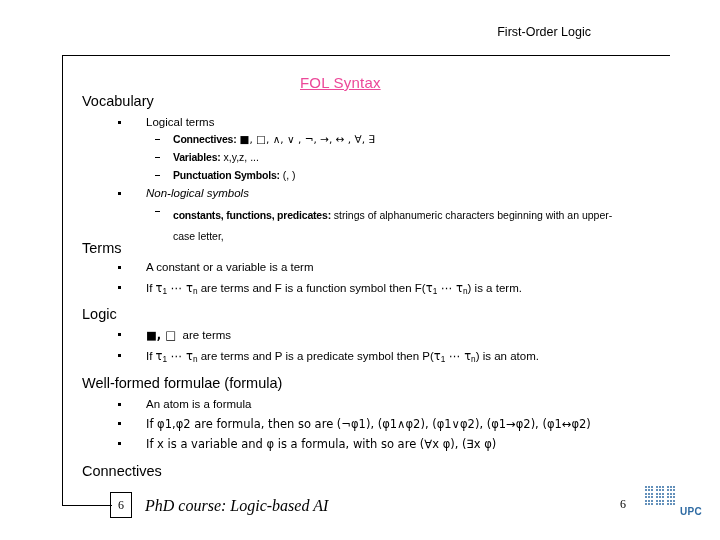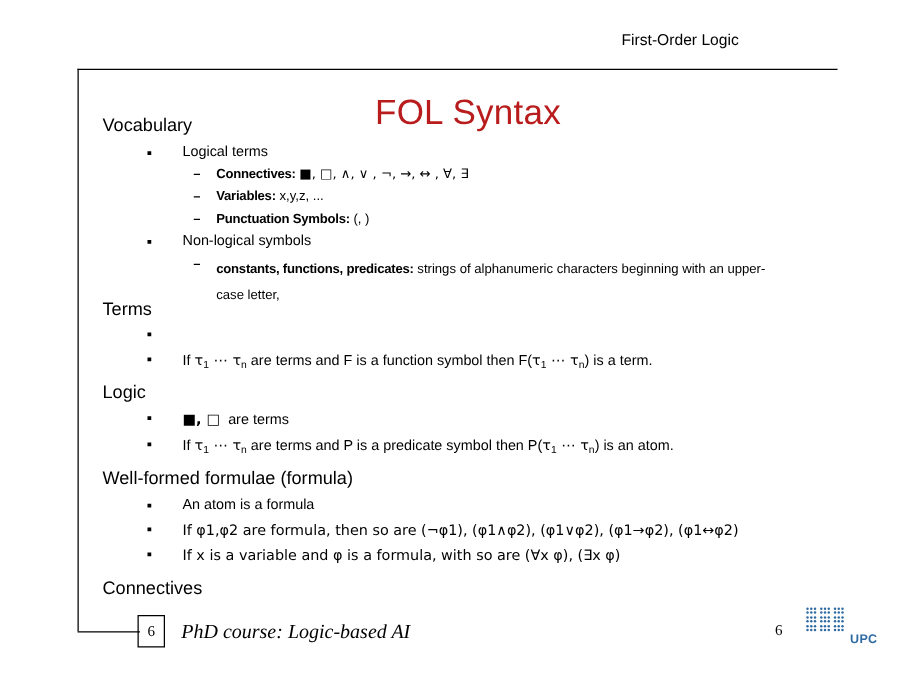--- a/index.html
+++ b/index.html
@@ -56,24 +56,25 @@
     width: 50px;
     height: 0;
     border-top: 1.6px solid #000;
   }
 
   
   #slide-title {
     position: absolute;
     left: 300px;
     top: 74px;
-    font-size: 28px;
-    color: #b91c1c;
+    font-size: 15px;
+    color: #ec4899;
     letter-spacing: 0.2px;
     white-space: nowrap;
+    text-decoration: underline;
   }
 
   
   .section-head {
     position: absolute;
     font-size: 14.5px;
     color: #000;
     white-space: nowrap;
   }
 
@@ -213,37 +214,38 @@
 </div>
 
 <div class="lvl2" style="left:155px; top:169px;">
   <span class="bdash"></span>
   <span class="btxt">
     <b class="lead">Punctuation Symbols:</b>
     <span>(, )</span>
   </span>
 </div>
 
-<div class="lvl1" style="left:118px; top:187px;">
+<div class="lvl1" style="left:118px; top:187px;font-style:italic;">
   <span class="bdot"></span>
   <span class="btxt">Non-logical symbols</span>
 </div>
 
 <div class="lvl2 wrap" style="left:155px; top:205px;">
   <span class="bdash"></span>
   <span class="btxt">
     <b class="lead">constants, functions, predicates:</b>
     <span>strings of alphanumeric characters beginning with an upper-case letter,</span>
   </span>
 </div>
 
 <div class="section-head" style="left:82px; top:240px;">Terms</div>
 
 <div class="lvl1" style="left:118px; top:261px;">
   <span class="bdot"></span>
+  <span class="btxt">A constant or a variable is a term</span>
 </div>
 
 <div class="lvl1" style="left:118px; top:281px;">
   <span class="bdot"></span>
   <span class="btxt"><span>If </span><span class="gk">τ</span><sub>1</sub><span class="sym"> ⋯ </span><span class="gk">τ</span><sub>n</sub><span> are terms and F is a function symbol then F(</span><span class="gk">τ</span><sub>1</sub><span class="sym"> ⋯ </span><span class="gk">τ</span><sub>n</sub><span>) is a term.</span></span>
 </div>
 
 <div class="section-head" style="left:82px; top:306px;">Logic</div>
 
 <div class="lvl1" style="left:118px; top:328px;">

